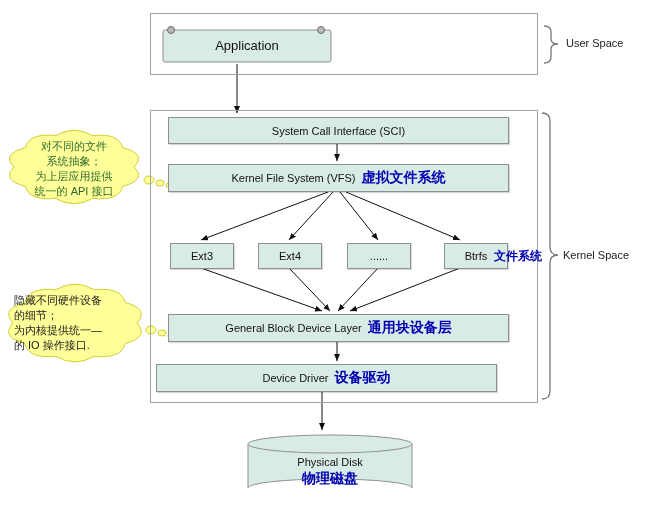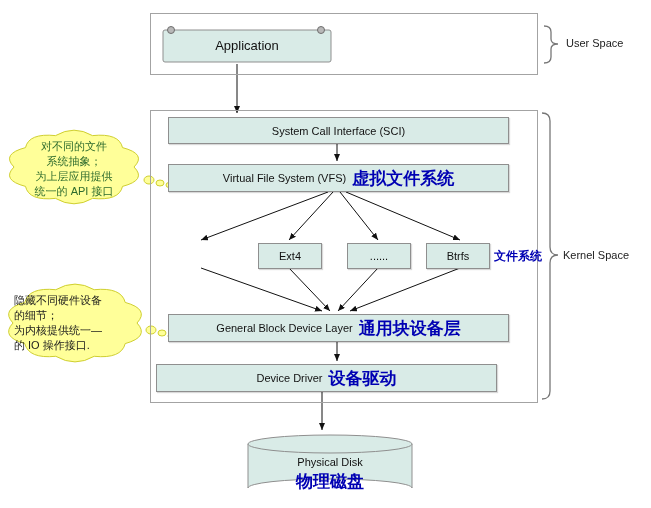--- a/index.html
+++ b/index.html
@@ -7,21 +7,21 @@
     position:relative;width:651px;height:508px;background:#ffffff;overflow:hidden;
     font-family:"Liberation Sans","DejaVu Sans",sans-serif;
   }
   svg{position:absolute;left:0;top:0;}
   .region-rect{position:absolute;border:1px solid #a3a3a3;background:transparent;}
   .box{
     position:absolute;background:#d9ebe7;border:1px solid #8f8f8f;
     display:flex;align-items:center;justify-content:center;
     font-size:11px;color:#111;box-shadow:1px 1px 1px rgba(0,0,0,0.15);
   }
-  .cn{color:#0000b3;font-weight:bold;font-size:17px;margin-left:6px;white-space:nowrap;}
+  .cn{color:#0000b3;font-weight:bold;font-size:14px;margin-left:6px;white-space:nowrap;}
   .cn-solo{position:absolute;color:#0000b3;font-weight:bold;font-size:12px;white-space:nowrap;}
   .side-label{position:absolute;font-size:11px;color:#222;white-space:nowrap;}
   .app-label{position:absolute;font-size:13px;color:#111;text-align:center;}
   .cloud-text{position:absolute;font-size:11px;line-height:15px;}
   .cloud-text.c1{color:#2d6b2d;text-align:center;}
   .cloud-text.c2{color:#1a1a1a;text-align:left;}
   .disk-label{position:absolute;text-align:center;font-size:11px;color:#111;}
   .disk-label .cn{display:block;margin:2px 0 0 0;}
 </style>
 </head>
@@ -82,31 +82,34 @@
   <div class="region-rect" style="left:150px;top:13px;width:386px;height:60px;"></div>
   <div class="region-rect" style="left:150px;top:110px;width:386px;height:291px;"></div>
 
   <div class="app-label" style="left:163px;top:38px;width:168px;">Application</div>
 
   <div class="box" style="left:168px;top:117px;width:339px;height:25px;justify-content:center;">
     <span>System Call Interface (SCI)</span>
   </div>
 
   <div class="box" style="left:168px;top:164px;width:339px;height:26px;">
-    <span>Virtual File System (VFS)</span>
+    <span>Kernel File System (VFS)</span>
     <span class="cn">虚拟文件系统</span>
   </div>
 
+  <div class="box" style="left:170px;top:243px;width:62px;height:24px;">
+    <span>Ext3</span>
+  </div>
   <div class="box" style="left:258px;top:243px;width:62px;height:24px;justify-content:center;">
     <span>Ext4</span>
   </div>
   <div class="box" style="left:347px;top:243px;width:62px;height:24px;">
     <span>......</span>
   </div>
-  <div class="box" style="left:426px;top:243px;width:62px;height:24px;">
+  <div class="box" style="left:444px;top:243px;width:62px;height:24px;">
     <span>Btrfs</span>
   </div>
   <div class="cn-solo" style="left:494px;top:248px;">文件系统</div>
 
   <div class="box" style="left:168px;top:314px;width:339px;height:26px;">
     <span>General Block Device Layer</span>
     <span class="cn">通用块设备层</span>
   </div>
 
   <div class="box" style="left:156px;top:364px;width:339px;height:26px;">

